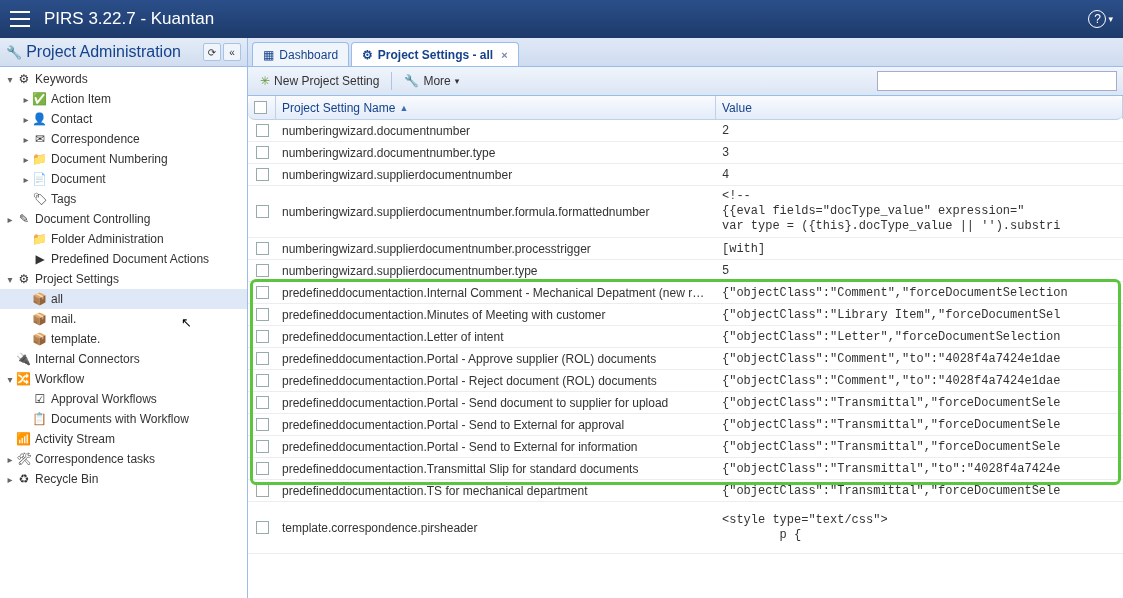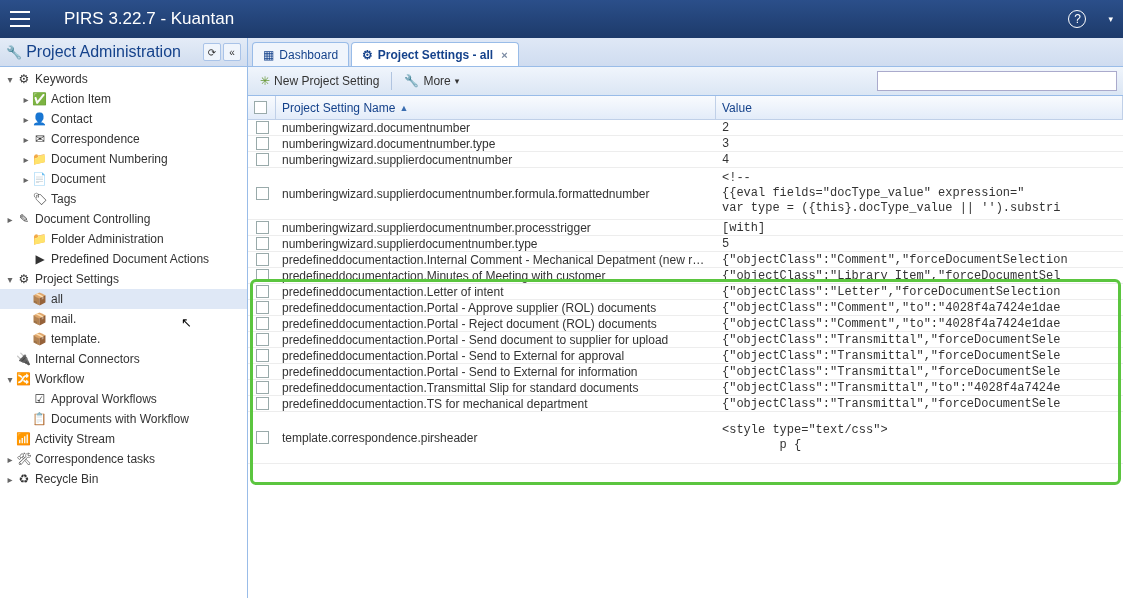--- a/index.html
+++ b/index.html
@@ -1,18 +1,18 @@
 <!DOCTYPE html>
 <html><head>
 <meta charset="utf-8">
 <style>
 * { box-sizing: border-box; margin: 0; padding: 0; }
 body { font-family: Tahoma, Arial, sans-serif; font-size: 12px; color: #333; background: #fff; }
 .app { width: 1123px; height: 598px; position: relative; background: #fff; box-shadow: 0 2px 8px rgba(0,0,0,0.3); }
-.titlebar { height: 38px; background: linear-gradient(to bottom, #2b4f8a, #1d3a6a); color: #fff; display: flex; align-items: center; padding: 0 10px; font-size: 17px; gap: 20px; }
+.titlebar { height: 38px; background: linear-gradient(to bottom, #2b4f8a, #1d3a6a); color: #fff; display: flex; align-items: center; padding: 0 10px; font-size: 17px; }
 .hamburger { width: 20px; height: 16px; display: flex; flex-direction: column; justify-content: space-between; margin-right: 14px; cursor: pointer; }
 .hamburger span { height: 2px; background: #fff; }
 .help-icon { margin-left: auto; width: 18px; height: 18px; border: 1.5px solid #fff; border-radius: 50%; display: flex; align-items: center; justify-content: center; font-size: 12px; cursor: pointer; }
 .help-drop { margin-left:2px; font-size:9px; color:#fff; }
 .body { display: flex; height: calc(100% - 38px); }
 .sidebar { width: 248px; border-right: 1px solid #99bce8; display: flex; flex-direction: column; background: #fff; }
 .sidebar-header { height: 29px; background: linear-gradient(to bottom,#e4ecf7,#d1ddef); border-bottom:1px solid #99bce8; display:flex; align-items:center; padding:0 6px; gap:4px; }
 .wrench { color:#c89a4a; font-size:13px; }
 .side-title { font-size:16px; color:#15428b; flex:1; }
 .side-btns { display:flex; gap:2px; }
@@ -27,25 +27,25 @@
 .main { flex:1; display:flex; flex-direction:column; overflow:hidden; }
 .tabstrip { height:29px; background:linear-gradient(to bottom,#dfe8f6,#cfdcf0); border-bottom:1px solid #99bce8; display:flex; align-items:flex-end; padding:0 4px; gap:2px; }
 .tab { height:24px; border:1px solid #99bce8; border-bottom:none; border-radius:4px 4px 0 0; background:#f0f5fc; padding:0 10px; display:flex; align-items:center; gap:5px; font-size:12px; cursor:pointer; color:#15428b; }
 .tab.active { background:#fff; font-weight:bold; }
 .tab-close { font-size:11px; color:#7a8aa3; cursor:pointer; margin-left:3px; }
 .toolbar { height:29px; background:linear-gradient(to bottom,#f0f5fc,#dbe6f4); border-bottom:1px solid #99bce8; display:flex; align-items:center; padding:0 6px; gap:6px; }
 .tool-btn { display:flex; align-items:center; gap:4px; padding:2px 6px; cursor:pointer; border-radius:3px; }
 .tool-sep { width:1px; height:18px; background:#b0c4e0; }
 .search-input { margin-left:auto; width:240px; height:20px; border:1px solid #aac; padding:0 4px; font-size:12px; }
 .grid { flex:1; overflow:auto; position:relative; }
-.grid-head { display:flex; background:linear-gradient(to bottom,#f9fbfe,#e3ecf9); border-bottom:1px solid #c0d0e8; height:24px; position:sticky; top:0; }
+.grid-head { display:flex; background:linear-gradient(to bottom,#f9fbfe,#e3ecf9); border-bottom:1px solid #c0d0e8; height:24px; position:sticky; top:0;border-radius:7px; }
 .gh { border-right:1px solid #c0d0e8; padding:0 6px; display:flex; align-items:center; color:#15428b; font-size:12px; cursor:pointer; }
 .gh-check{width:28px}.gh-name{width:440px}.gh-value{flex:1}
 .sort-arrow { margin-left:4px; font-size:9px; color:#3a6db0; }
-.grid-row { display:flex; height:16px; border-bottom:1px solid #ededed; align-items:center; font-size:12px; }
+.grid-row { display:flex; height:22px; border-bottom:1px solid #ededed; align-items:center; font-size:12px; }
 .gc { padding:0 6px; overflow:hidden; white-space:nowrap; text-overflow:ellipsis; }
 .gc-check{width:28px; display:flex; align-items:center; justify-content:center}
 .gc-name{width:440px}
 .gc-value{flex:1; font-family:"Courier New",monospace; font-size:12px}
 .chk { width:13px; height:13px; border:1px solid #9aa; background:#fff; cursor:pointer; }
 .highlight-box { position:absolute; border:3px solid #5bc53f; border-radius:6px; pointer-events:none; }
 </style>
 </head>
 <body>
 

